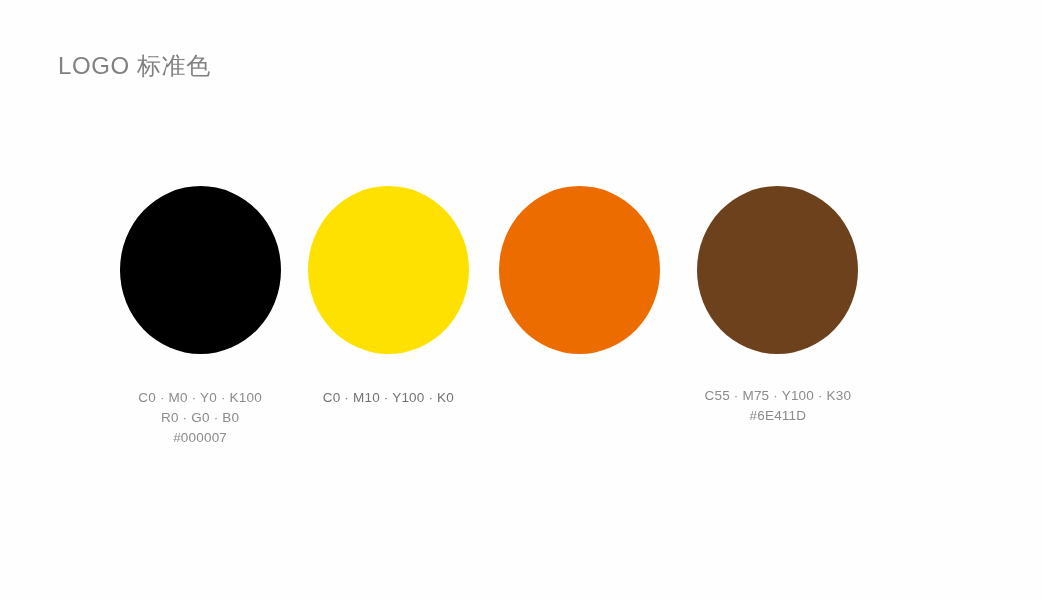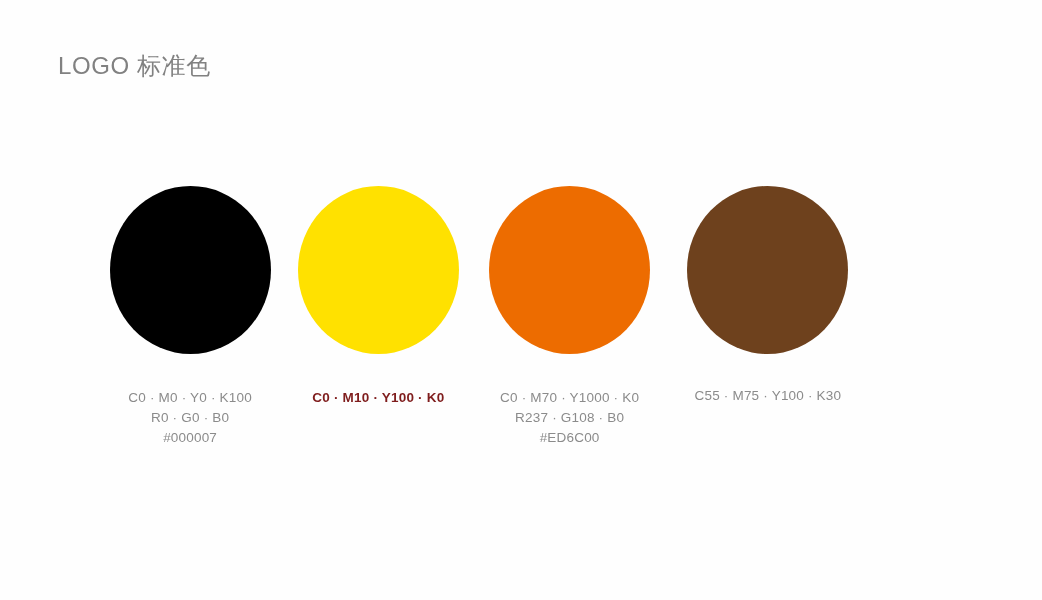--- a/index.html
+++ b/index.html
@@ -25,21 +25,21 @@
     top: 53px;
     font-size: 24px;
     line-height: 26px;
     letter-spacing: 0.6px;
     color: #818181;
     font-weight: 400;
     white-space: nowrap;
   }
   .swatch-row {
     position: absolute;
-    left: 4px;
+    left: 14px;
     top: 186px;
     width: 858px;
     height: 280px;
     display: flex;
     align-items: flex-start;
     justify-content: flex-start;
   }
   .swatch {
     width: 211px;
     display: flex;
@@ -83,35 +83,31 @@
       <div class="swatch-circle" style="background-color: rgb(0, 0, 0);"></div>
       <div class="swatch-caption" style="color: rgb(139, 139, 139);">
         <span class="caption-line">C0 · M0 · Y0 · K100</span>
         <span class="caption-line">R0 · G0 · B0</span>
         <span class="caption-line">#000007</span>
       </div>
     </div>
 
     <div class="swatch">
       <div class="swatch-circle" style="background-color: rgb(255, 225, 0);"></div>
-      <div class="swatch-caption" style="color: #7f1d1d; font-weight: bold;">
+      <div class="swatch-caption" style="color: #737373;">
         <span class="caption-line">C0 · M10 · Y100 · K0</span>
       </div>
     </div>
 
     <div class="swatch">
       <div class="swatch-circle" style="background-color: rgb(237, 108, 0);"></div>
-      <div class="swatch-caption" style="color: rgb(139, 139, 139);">
-        <span class="caption-line">C0 · M70 · Y1000 · K0</span>
-        <span class="caption-line">R237 · G108 · B0</span>
-        <span class="caption-line">#ED6C00</span>
-      </div>
     </div>
 
     <div class="swatch">
       <div class="swatch-circle" style="background-color: rgb(110, 65, 29);"></div>
       <div class="swatch-caption" style="color: rgb(139, 139, 139); margin-top: 32px;">
         <span class="caption-line">C55 · M75 · Y100 · K30</span>
+        <span class="caption-line">#6E411D</span>
       </div>
     </div>
 
   </div>
 </div>
 
 </body></html>

